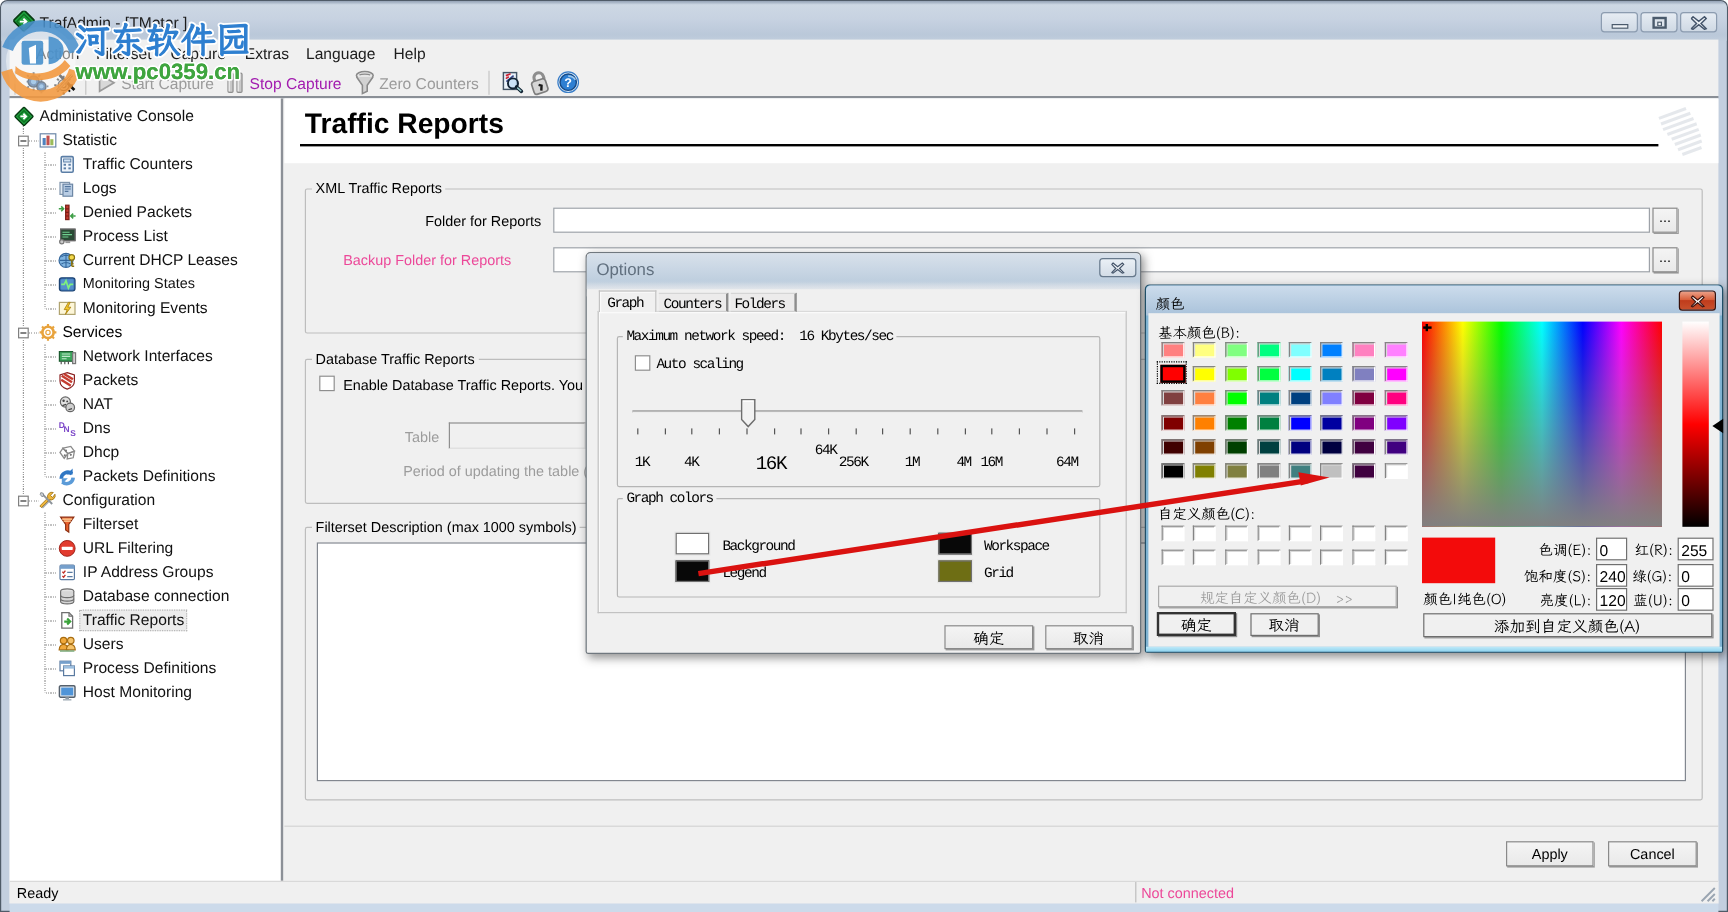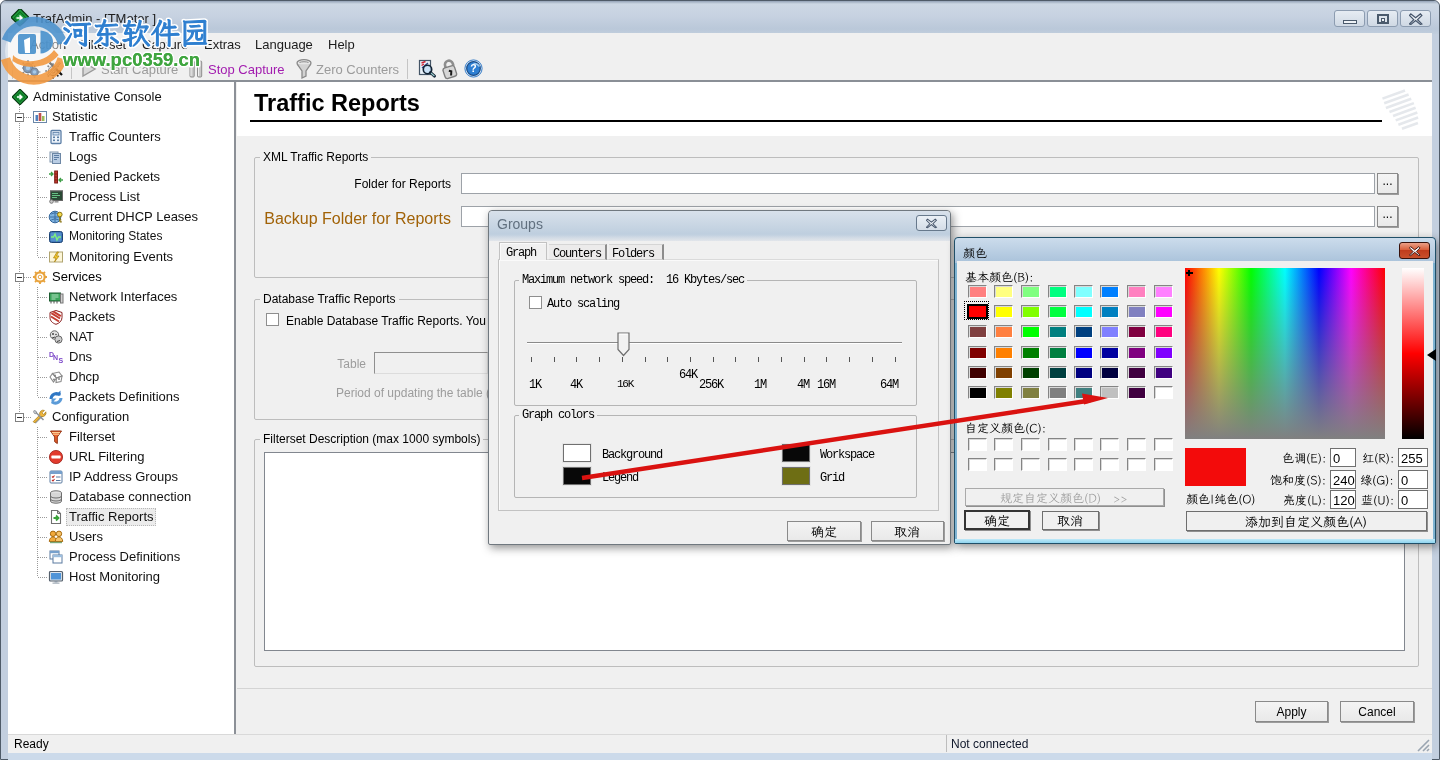--- a/index.html
+++ b/index.html
@@ -332,49 +332,49 @@
       <g stroke="#e2e5ea" stroke-width="2.6" fill="none">
         <path d="M8 6h24M8 11h26M8 16h27M10 21h26M12 26h24M13 31h23M14 36h21M16 41h17"></path>
       </g>
     </g>
   </svg>
 <div class="gb" style="left:254px;top:157px;width:1165px;height:121px"></div>
 <div class="gbl" style="left:260px;top:151px">XML Traffic Reports</div>
 <div class="abs" style="left:261px;top:177px;width:190px;height:13px;font-size:12px;text-align:right;color:#000">Folder for Reports</div>
 <div class="tb" style="left:461px;top:173px;width:914px;height:21px"></div>
 <div class="btn" style="left:1377px;top:173px;width:21px;height:21px;line-height:14px">...</div>
-<div class="abs" style="left:261px;top:210px;width:190px;height:13px;font-size:16px;text-align:right;color:#a16207">Backup Folder for Reports</div>
+<div class="abs" style="left:261px;top:210px;width:190px;height:13px;font-size:12px;text-align:center;color:#ec4899">Backup Folder for Reports</div>
 <div class="tb" style="left:461px;top:206px;width:914px;height:21px"></div>
 <div class="btn" style="left:1377px;top:206px;width:21px;height:21px;line-height:14px">...</div>
 <div class="gb" style="left:254px;top:299px;width:1165px;height:121px"></div>
 <div class="gbl" style="left:260px;top:293px">Database Traffic Reports</div>
 <div class="abs" style="left:266px;top:313px;width:13px;height:13px;background:#fff;border:1px solid #8e8e8e"></div>
 <div class="abs" style="left:286px;top:314px;font-size:12px;color:#000">Enable Database Traffic Reports. You should configure database connection first</div>
 <div class="abs" style="left:306px;top:357px;width:60px;height:13px;font-size:12px;text-align:right;color:#9c9c9c">Table</div>
 <div class="abs" style="left:374px;top:352px;width:114px;height:22px;background:#f0f0f0;border:1px solid #8f8f8f;border-bottom-color:#dcdcdc;border-right-color:#dcdcdc"></div>
 <div class="abs" style="left:336px;top:386px;font-size:12px;color:#9c9c9c">Period of updating the table (minutes)</div>
 <div class="gb" style="left:254px;top:439px;width:1165px;height:228px"></div>
 <div class="gbl" style="left:260px;top:433px">Filterset Description (max 1000 symbols)</div>
 <div class="abs" style="left:264px;top:452px;width:1141px;height:199px;background:#fff;border:1px solid #82878f"></div>
 <div class="abs" style="left:237px;top:688px;width:1195px;height:1px;background:#d4d4d4"></div>
 <div class="btn" style="left:1255px;top:701px;width:73px;height:21px;line-height:20px">Apply</div>
 <div class="btn" style="left:1340px;top:701px;width:74px;height:21px;line-height:20px">Cancel</div>
 <div class="abs" style="left:14px;top:737px;font-size:12px;color:#000">Ready</div>
 <div class="abs" style="left:946px;top:735px;width:1px;height:17px;background:#bdbdbd"></div>
-<div class="abs" style="left:951px;top:737px;font-size:12px;color:#0f172a">Not connected</div>
+<div class="abs" style="left:951px;top:737px;font-size:12px;color:#ec4899">Not connected</div>
 <svg class="abs" style="left:1416px;top:738px" width="14" height="14" viewBox="0 0 14 14">
     <g stroke="#9aa5b1" stroke-width="1.6">
       <path d="M13 2L2 13M13 7L7 13M13 11l-2 2"></path>
     </g>
   </svg>
 <div class="abs" style="left:488px;top:210px;width:463px;height:335px;border:1px solid #70787f;border-radius:4px 4px 2px 2px;background:#f0f0f0;box-shadow:2px 3px 8px rgba(40,40,40,.5)">
 <div class="abs" style="left:0;top:0;width:461px;height:30px;background:linear-gradient(#d8e1eb,#bfcfdf 75%,#ccd6e2);border-radius:4px 4px 0 0"></div>
 <div class="abs" style="left:0;top:24px;width:461px;height:12px;background:linear-gradient(rgba(240,240,240,0),#f0f0f0 85%)"></div>
 </div>
-<div class="abs" style="left:497px;top:216px;font-size:14px;color:#61707f">Groups</div>
+<div class="abs" style="left:497px;top:216px;font-size:14px;color:#61707f">Options</div>
 <div class="abs" style="left:916px;top:215px;width:31px;height:16px;border:1px solid #67798c;border-radius:3px;background:linear-gradient(#eaf0f6,#d4dde7)">
     <svg class="abs" style="left:9px;top:2px" width="12" height="11" viewBox="0 0 14 12">
       <path d="M2 1l5 4 5-4 1.5 1.5L9 7l4.5 4.5L12 12 7 8l-5 4-1.5-.5L5 7 .5 2.5z" fill="#eef2f6" stroke="#44546a" stroke-width="1.3" transform="scale(.9)"></path>
     </svg>
   </div>
 <div class="abs" style="left:498px;top:259px;width:441px;height:252px;background:#f0f0f0;border:1px solid #c2c2c2;border-top-color:#dadada;box-shadow:inset 1px 1px 0 #fafafa"></div>
 <div class="abs" style="left:499px;top:242px;width:48px;height:18px;background:#f0f0f0;border:1px solid #c2c2c2;border-bottom:none;box-shadow:inset 1px 1px 0 #fafafa"></div>
 <div class="abs" style="left:549px;top:244px;width:58px;height:16px;background:#ecebeb;border-right:2px solid #8d8d8d;border-top:1px solid #d5d5d5;border-bottom:1px solid #cfcfcf"></div>
 <div class="abs" style="left:609px;top:244px;width:55px;height:16px;background:#ecebeb;border-right:2px solid #8d8d8d;border-top:1px solid #d5d5d5;border-bottom:1px solid #cfcfcf"></div>
 <div class="mono abs" style="left:506px;top:246px;font-size:12px;color:#000">Graph</div>
@@ -401,21 +401,21 @@
 <div class="abs" style="left:735px;top:357px;width:1px;height:5px;background:#555"></div>
 <div class="abs" style="left:758px;top:357px;width:1px;height:5px;background:#555"></div>
 <div class="abs" style="left:781px;top:357px;width:1px;height:5px;background:#555"></div>
 <div class="abs" style="left:804px;top:357px;width:1px;height:5px;background:#555"></div>
 <div class="abs" style="left:826px;top:357px;width:1px;height:5px;background:#555"></div>
 <div class="abs" style="left:849px;top:357px;width:1px;height:5px;background:#555"></div>
 <div class="abs" style="left:872px;top:357px;width:1px;height:5px;background:#555"></div>
 <div class="abs" style="left:895px;top:357px;width:1px;height:5px;background:#555"></div>
 <div class="mono abs" style="left:505px;top:378px;width:60px;text-align:center;font-size:12px;color:#000">1K</div>
 <div class="mono abs" style="left:546px;top:378px;width:60px;text-align:center;font-size:12px;color:#000">4K</div>
-<div class="mono abs" style="left:595px;top:378px;width:60px;text-align:center;font-size:11px;color:#000">16K</div>
+<div class="mono abs" style="left:595px;top:378px;width:60px;text-align:right;font-size:16px;color:#000">16K</div>
 <div class="mono abs" style="left:637px;top:368px;width:60px;text-align:right;font-size:12px;color:#000">64K</div>
 <div class="mono abs" style="left:681px;top:378px;width:60px;text-align:center;font-size:12px;color:#000">256K</div>
 <div class="mono abs" style="left:730px;top:378px;width:60px;text-align:center;font-size:12px;color:#000">1M</div>
 <div class="mono abs" style="left:773px;top:378px;width:60px;text-align:center;font-size:12px;color:#000">4M</div>
 <div class="mono abs" style="left:817px;top:378px;width:60px;text-align:left;font-size:12px;color:#000">16M</div>
 <div class="mono abs" style="left:859px;top:378px;width:60px;text-align:center;font-size:12px;color:#000">64M</div>
 <div class="gb" style="left:514px;top:415px;width:403px;height:83px;border-color:#b5b5b5"></div>
 <div class="gbl mono" style="left:519px;top:409px">Graph colors</div>
 <div class="abs" style="left:563px;top:444px;width:28px;height:18px;background:#fff;border:1px solid #707070;box-shadow:0 0 0 1px #e5e5e5"></div>
 <div class="abs" style="left:563px;top:467px;width:28px;height:18px;background:#080808;border:1px solid #707070;box-shadow:0 0 0 1px #e5e5e5"></div>

